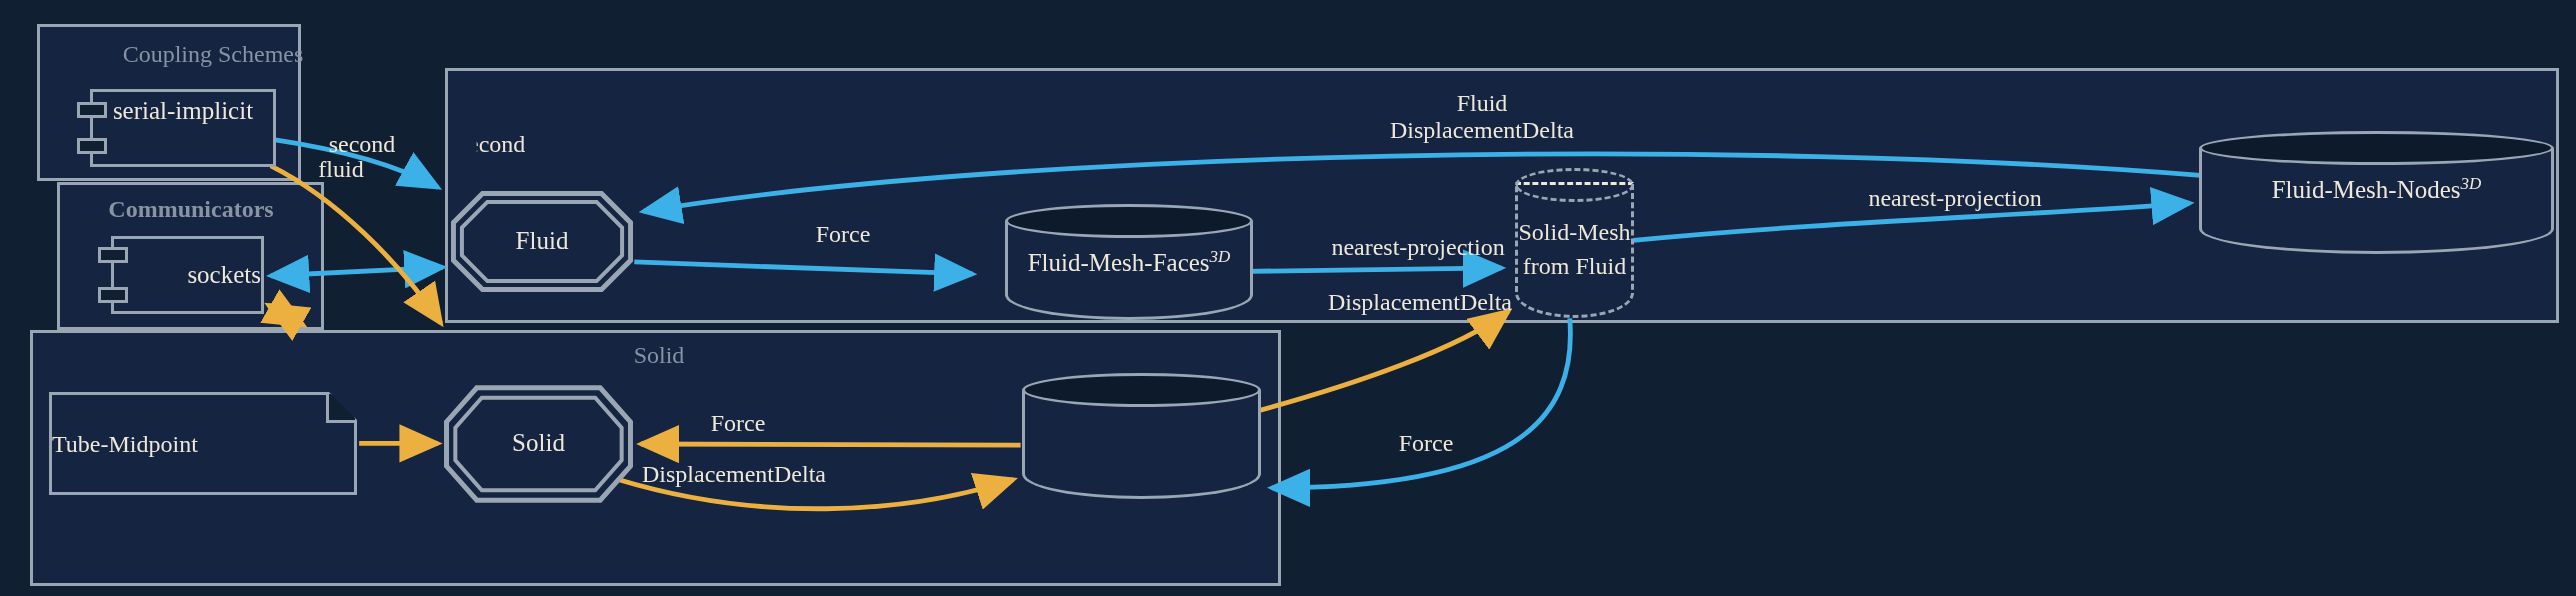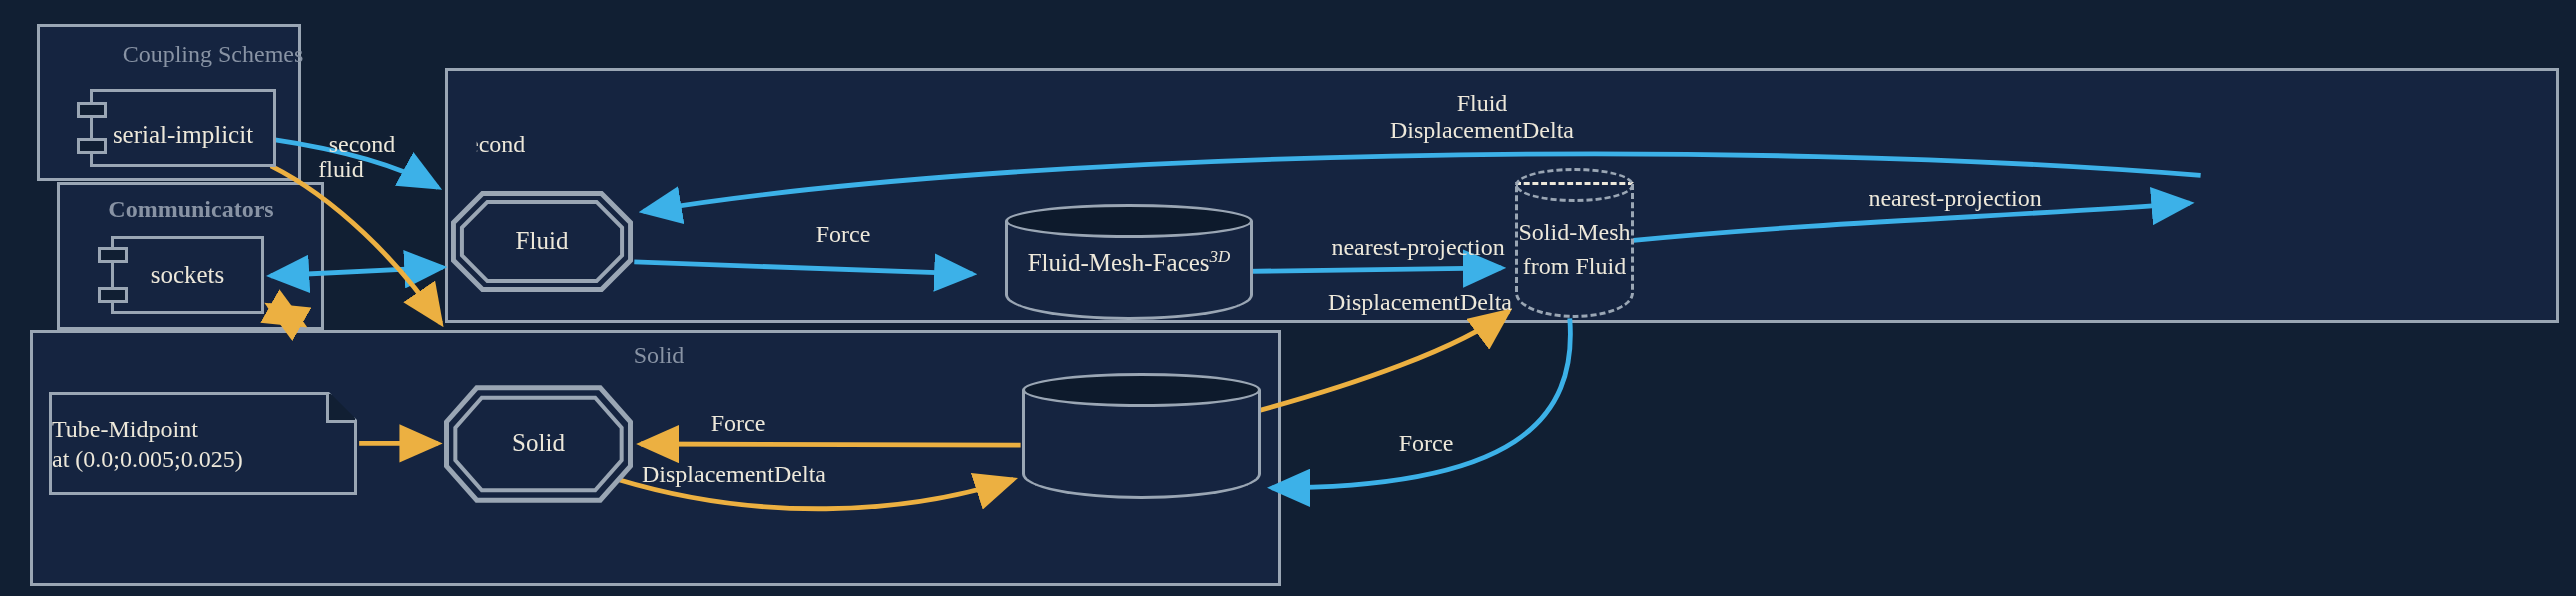--- a/index.html
+++ b/index.html
@@ -76,27 +76,27 @@
       <path stroke="#ecb041" d="M597,738 L728,738" marker-end="url(#ao)"></path>
       <path stroke="#ecb041" d="M1698,741 L1066,739" marker-end="url(#ao)"></path>
       <path stroke="#ecb041" d="M1028,798 C1260,868 1500,858 1686,798" marker-end="url(#ao)"></path>
       <path stroke="#ecb041" d="M2062,692 C2260,640 2430,578 2510,518" marker-end="url(#ao)"></path>
     </g>
   </svg>
 
   <div class="box" style="left:90px;top:89px;width:186px;height:78px;">
     <div class="port" style="top:9.6px;"></div>
     <div class="port" style="bottom:9.6px;"></div>
-    <div class="nodelabel" style="top:29px;">serial-implicit</div>
+    <div class="nodelabel" style="top:5px;">serial-implicit</div>
   </div>
 
   <div class="box" style="left:111px;top:236px;width:153px;height:78px;">
     <div class="port" style="top:8.4px;"></div>
     <div class="port" style="bottom:8.4px;"></div>
-    <div class="nodelabel" style="top:21.6px;">sockets</div>
+    <div class="nodelabel" style="top:21.6px;text-align:right;">sockets</div>
   </div>
 
   <div class="octagon" style="left:451px;top:191px;width:182px;height:101px;">
     <svg viewBox="0 0 300 166" preserveAspectRatio="none">
       <polygon points="52,4 248,4 296,52 296,114 248,162 52,162 4,114 4,52" fill="none" stroke="#9aa6b4" stroke-width="5" vector-effect="non-scaling-stroke"></polygon>
       <polygon points="60,18 240,18 282,60 282,106 240,148 60,148 18,106 18,60" fill="none" stroke="#9aa6b4" stroke-width="4" vector-effect="non-scaling-stroke"></polygon>
     </svg>
     <div class="nodelabel">Fluid</div>
   </div>
 
@@ -106,38 +106,41 @@
       <polygon points="60,18 240,18 282,60 282,106 240,148 60,148 18,106 18,60" fill="none" stroke="#9aa6b4" stroke-width="4" vector-effect="non-scaling-stroke"></polygon>
     </svg>
     <div class="nodelabel">Solid</div>
   </div>
 
   <div class="cyl" style="left:1005px;top:221px;width:248px;height:99px;">
     <div class="lid"></div>
     <div class="nodelabel"><span>Fluid-Mesh-Faces</span><sup>3D</sup></div>
   </div>
 
+  <div class="cyl" style="left:2199px;top:148px;width:355px;height:106px;">
+    <div class="lid"></div>
+    <div class="nodelabel"><span>Fluid-Mesh-Nodes</span><sup>3D</sup></div>
+  </div>
 
   <div class="cyl" style="left:1022px;top:390px;width:239px;height:109px;">
     <div class="lid"></div>
   </div>
 
   <div class="cyl dashed" style="left:1515px;top:182px;width:119px;height:136px;">
     <div class="lid" style="background:transparent;"></div>
     <div class="nodelabel" style="font-size:24px;line-height:1.4;top:31px;">
       <div>Solid-Mesh</div>
       <div>from Fluid</div>
     </div>
   </div>
 
   <div class="note" style="left:49px;top:392px;width:308px;height:103px;">
     <div class="fold"></div>
     <div class="notetext">
       <div>Tube-Midpoint</div>
-      <div>at (0.0;0.005;0.025)</div>
     </div>
   </div>
 
   <div class="edgelabel" style="left:362px;top:144px;">second</div>
   <div class="edgelabel" style="left:341px;top:169px;">fluid</div>
   <div class="edgelabel clipleft" style="left:492px;top:144px;">second</div>
   <div class="edgelabel" style="left:843px;top:234px;">Force</div>
   <div class="edgelabel" style="left:1418px;top:247px;">nearest-projection</div>
   <div class="edgelabel" style="left:1420px;top:302px;">DisplacementDelta</div>
   <div class="edgelabel" style="left:1955px;top:198px;">nearest-projection</div>

